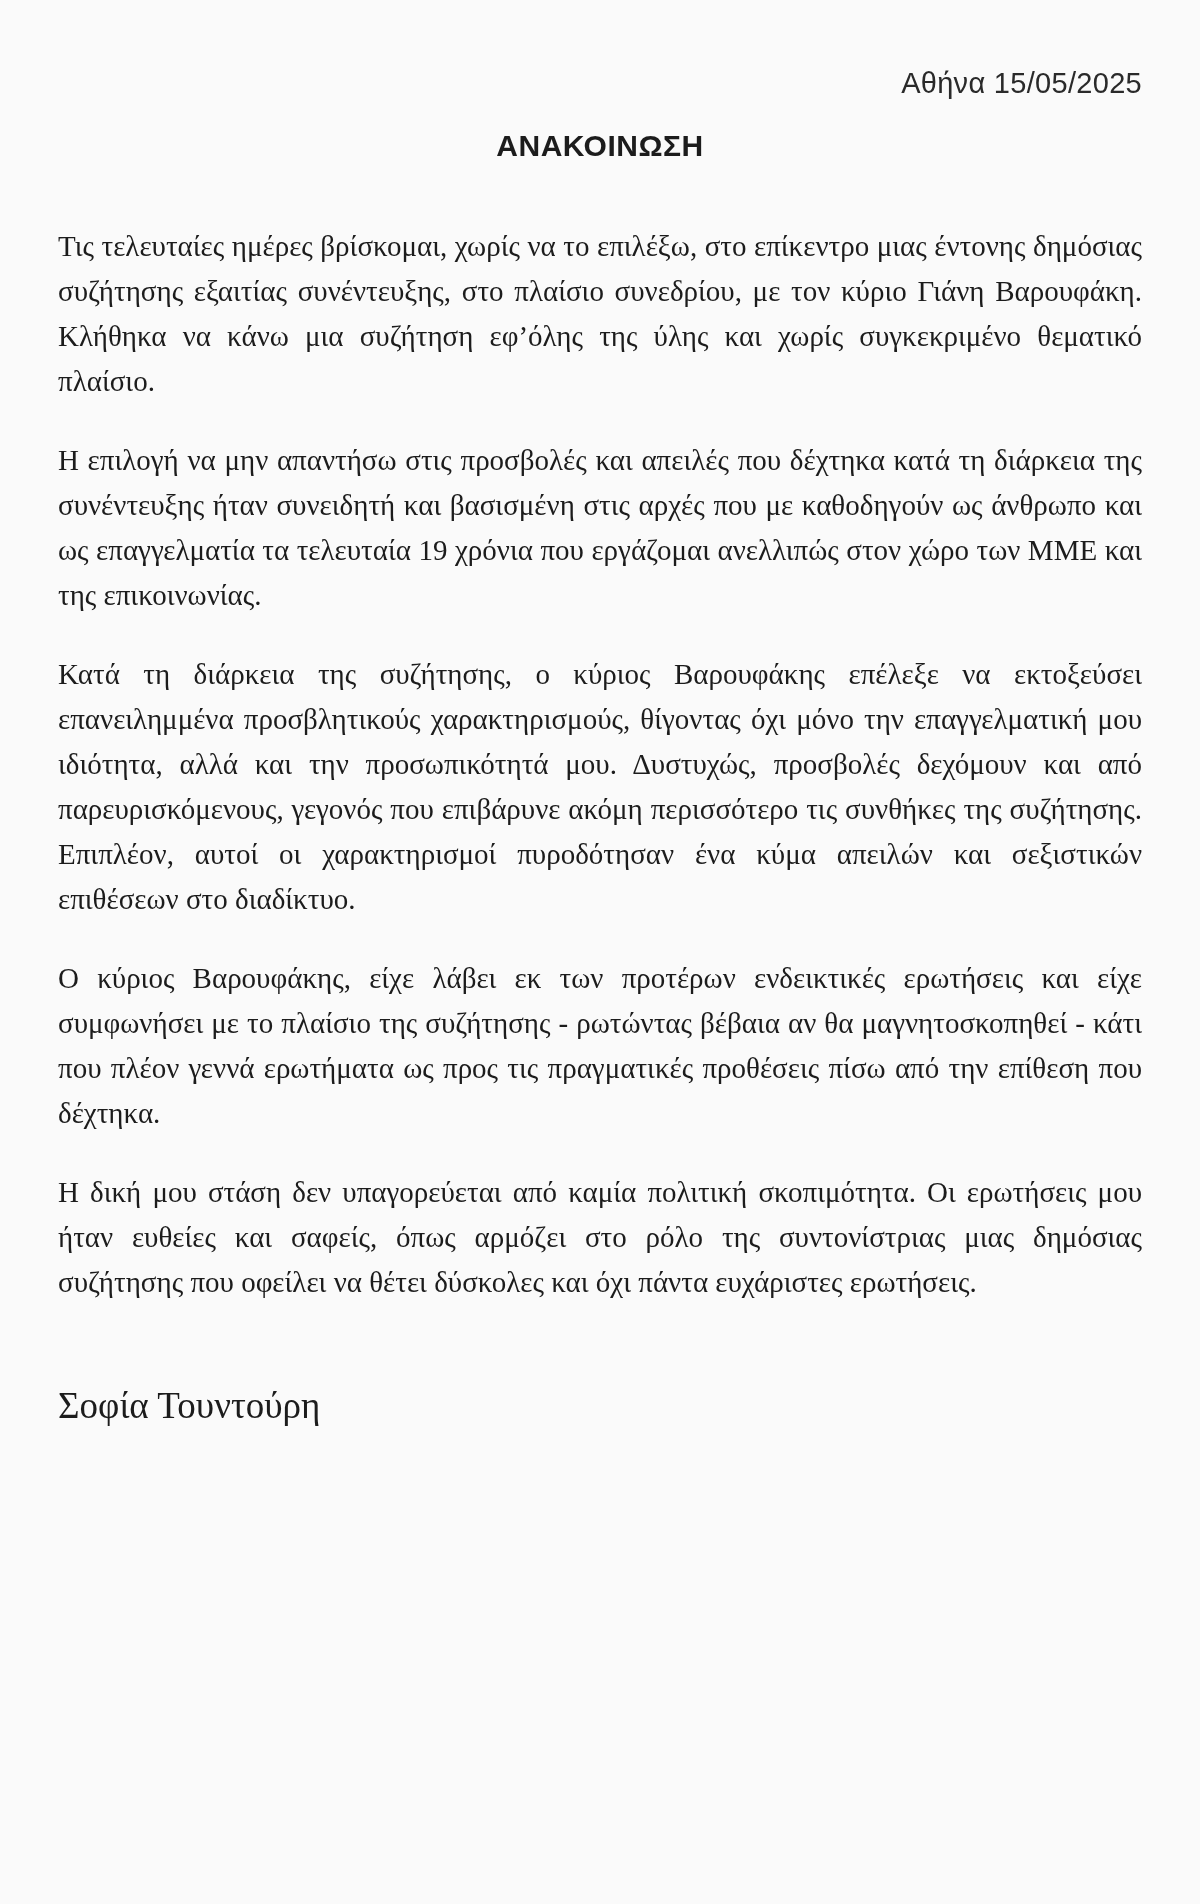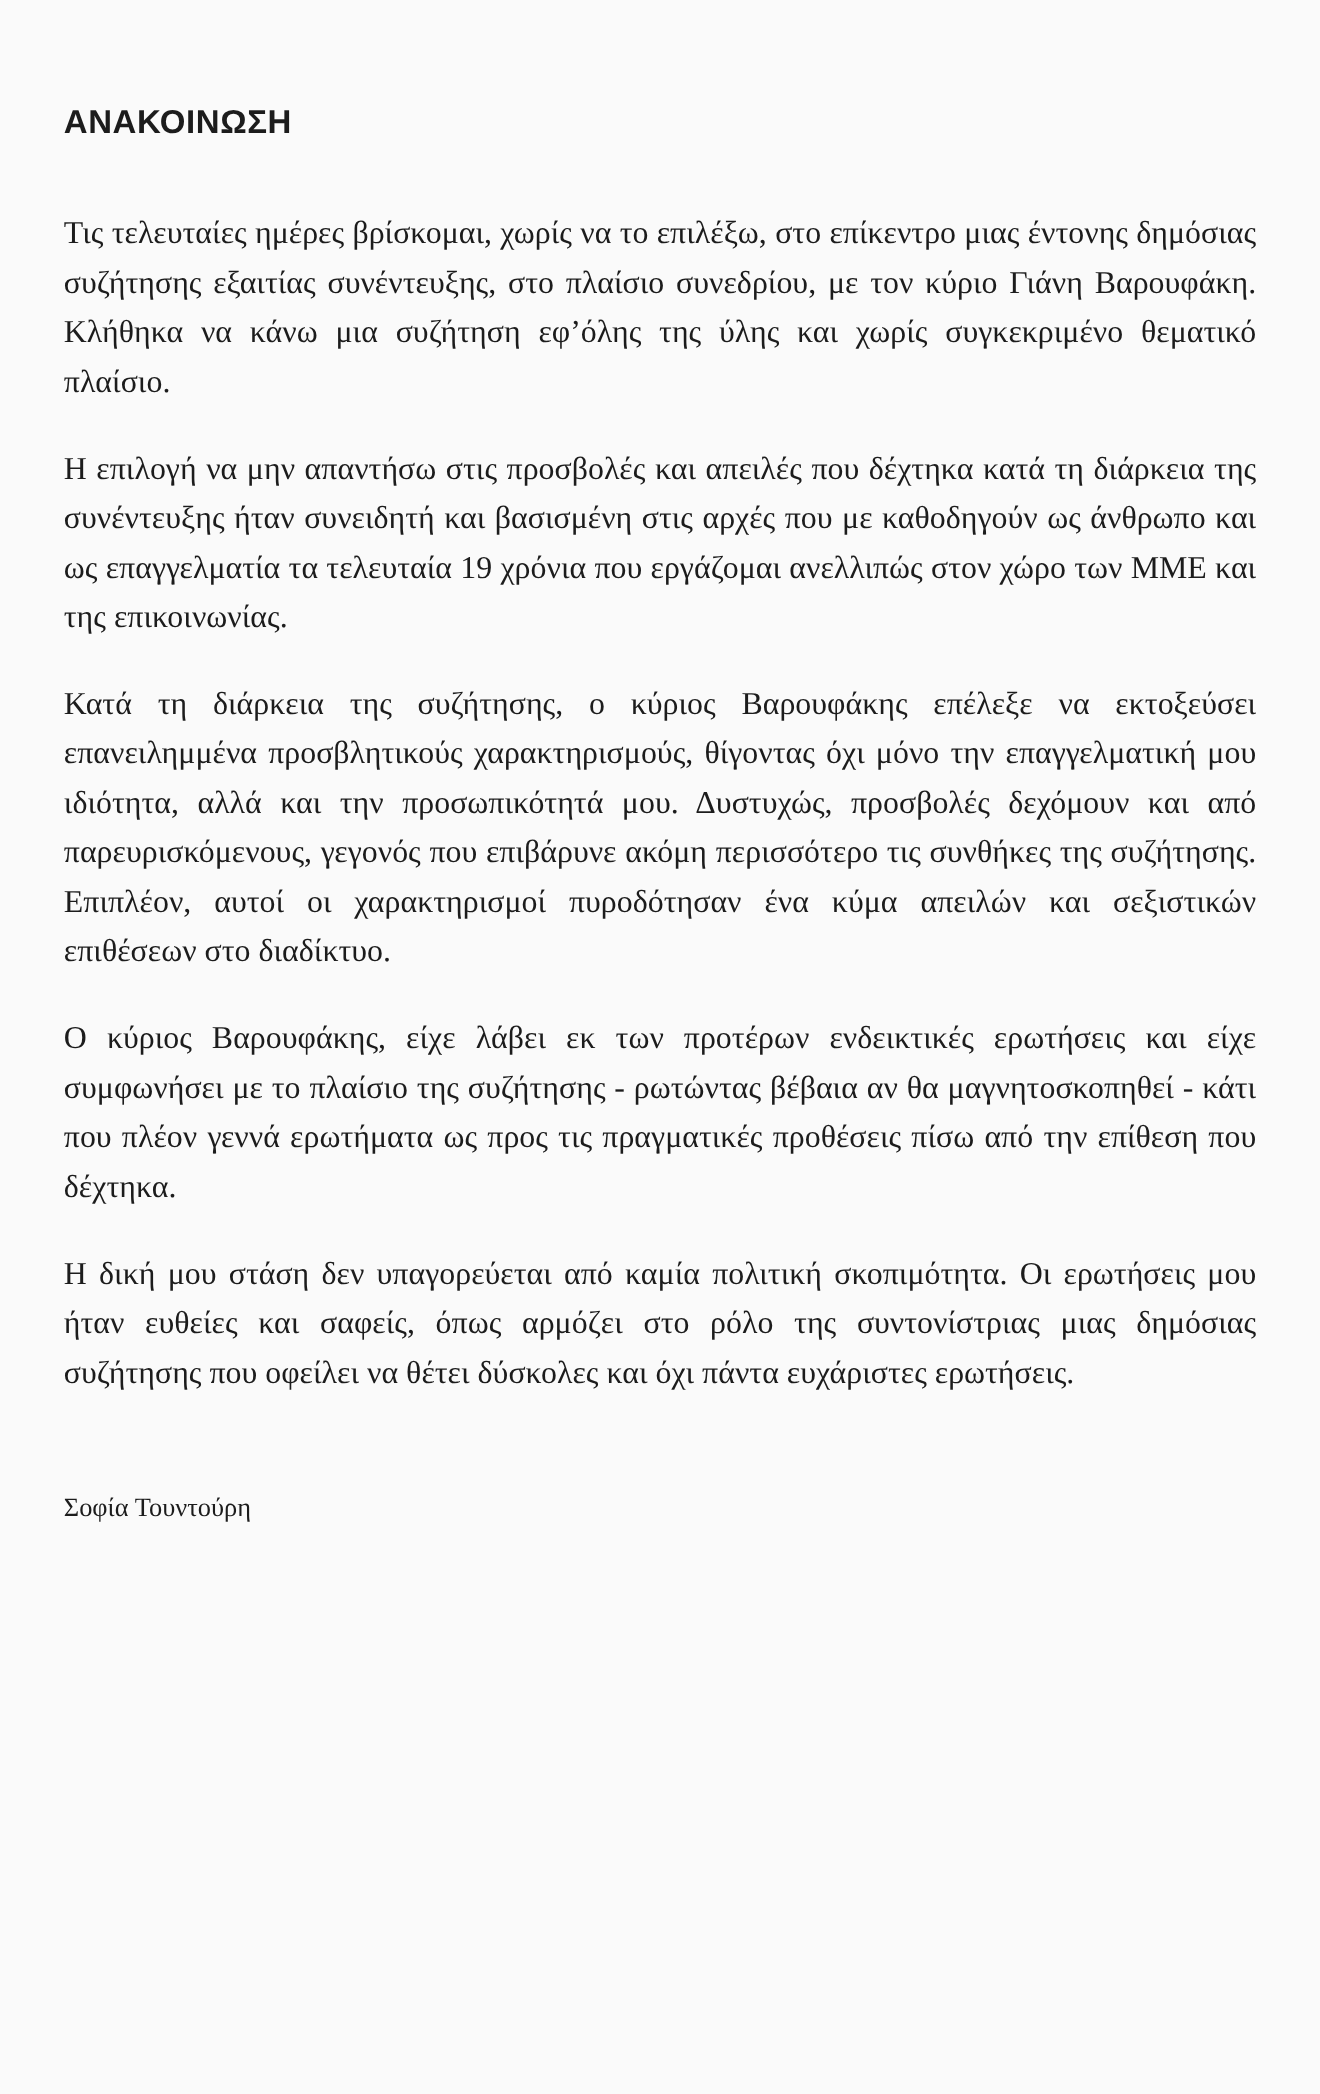--- a/index.html
+++ b/index.html
@@ -26,21 +26,21 @@
   .date-line {
     text-align: right;
     font-family: "Liberation Sans", sans-serif;
     font-size: 29px;
     line-height: 34px;
     color: var(--ink-soft);
     letter-spacing: 0.3px;
   }
   .doc-title {
     margin-top: 28px;
-    text-align: left;
+    text-align: center;
     font-family: "Liberation Sans", sans-serif;
     font-weight: 700;
     font-size: 30px;
     line-height: 36px;
     color: var(--ink);
     letter-spacing: 0.5px;
   }
   .doc-body {
     margin-top: 60px;
   }
@@ -50,30 +50,31 @@
     text-align: justify;
     text-justify: inter-word;
     color: var(--ink);
     margin-bottom: 34px;
   }
   .doc-body p:last-child {
     margin-bottom: 0;
   }
   .signature {
     margin-top: 78px;
-    font-size: 24px;
+    font-size: 37px;
     line-height: 45px;
     color: var(--ink);
   }
 </style>
 </head>
 <body>
 
 <div class="page">
 
+  <div class="date-line">Αθήνα 15/05/2025</div>
 
   <h1 class="doc-title">ΑΝΑΚΟΙΝΩΣΗ</h1>
 
   <div class="doc-body">
     <p>Τις τελευταίες ημέρες βρίσκομαι, χωρίς να το επιλέξω, στο επίκεντρο μιας έντονης δημόσιας συζήτησης εξαιτίας συνέντευξης, στο πλαίσιο συνεδρίου, με τον κύριο Γιάνη Βαρουφάκη. Κλήθηκα να κάνω μια συζήτηση εφ’όλης της ύλης και χωρίς συγκεκριμένο θεματικό πλαίσιο.</p>
     <p>Η επιλογή να μην απαντήσω στις προσβολές και απειλές που δέχτηκα κατά τη διάρκεια της συνέντευξης ήταν συνειδητή και βασισμένη στις αρχές που με καθοδηγούν ως άνθρωπο και ως επαγγελματία τα τελευταία 19 χρόνια που εργάζομαι ανελλιπώς στον χώρο των ΜΜΕ και της επικοινωνίας.</p>
     <p>Κατά τη διάρκεια της συζήτησης, ο κύριος Βαρουφάκης επέλεξε να εκτοξεύσει επανειλημμένα προσβλητικούς χαρακτηρισμούς, θίγοντας όχι μόνο την επαγγελματική μου ιδιότητα, αλλά και την προσωπικότητά μου. Δυστυχώς, προσβολές δεχόμουν και από παρευρισκόμενους, γεγονός που επιβάρυνε ακόμη περισσότερο τις συνθήκες της συζήτησης. Επιπλέον, αυτοί οι χαρακτηρισμοί πυροδότησαν ένα κύμα απειλών και σεξιστικών επιθέσεων στο διαδίκτυο.</p>
     <p>Ο κύριος Βαρουφάκης, είχε λάβει εκ των προτέρων ενδεικτικές ερωτήσεις και είχε συμφωνήσει με το πλαίσιο της συζήτησης - ρωτώντας βέβαια αν θα μαγνητοσκοπηθεί - κάτι που πλέον γεννά ερωτήματα ως προς τις πραγματικές προθέσεις πίσω από την επίθεση που δέχτηκα.</p>
     <p>Η δική μου στάση δεν υπαγορεύεται από καμία πολιτική σκοπιμότητα. Οι ερωτήσεις μου ήταν ευθείες και σαφείς, όπως αρμόζει στο ρόλο της συντονίστριας μιας δημόσιας συζήτησης που οφείλει να θέτει δύσκολες και όχι πάντα ευχάριστες ερωτήσεις.</p>
   </div>

